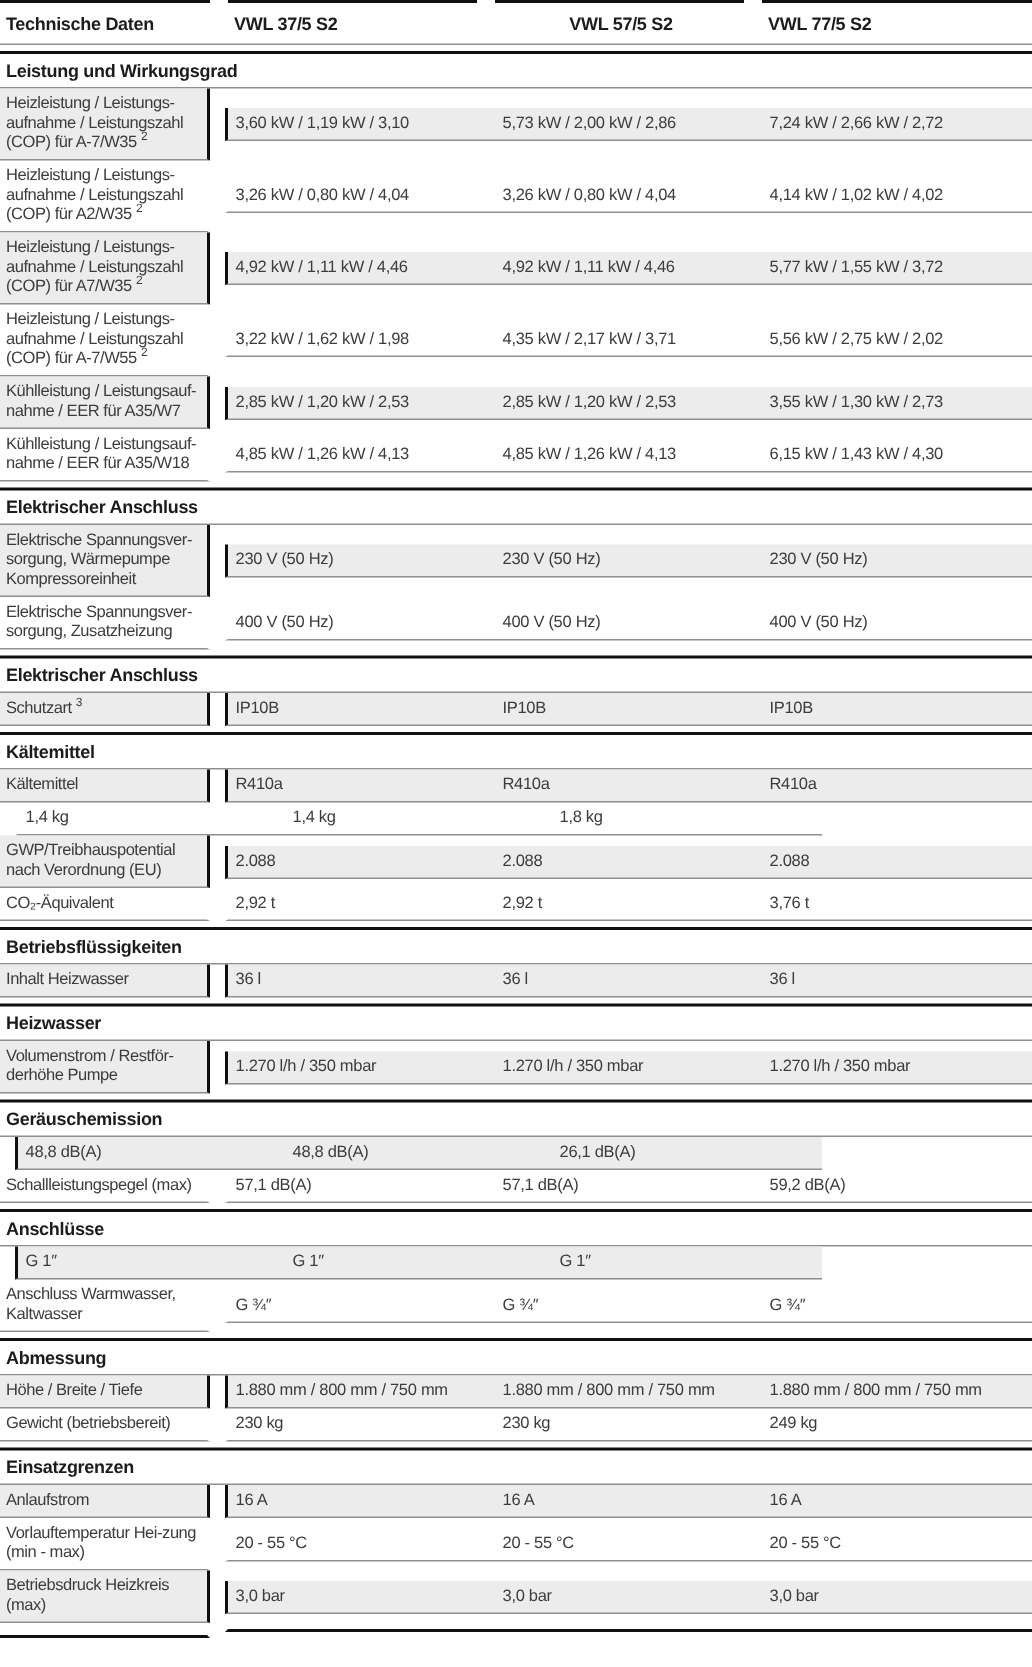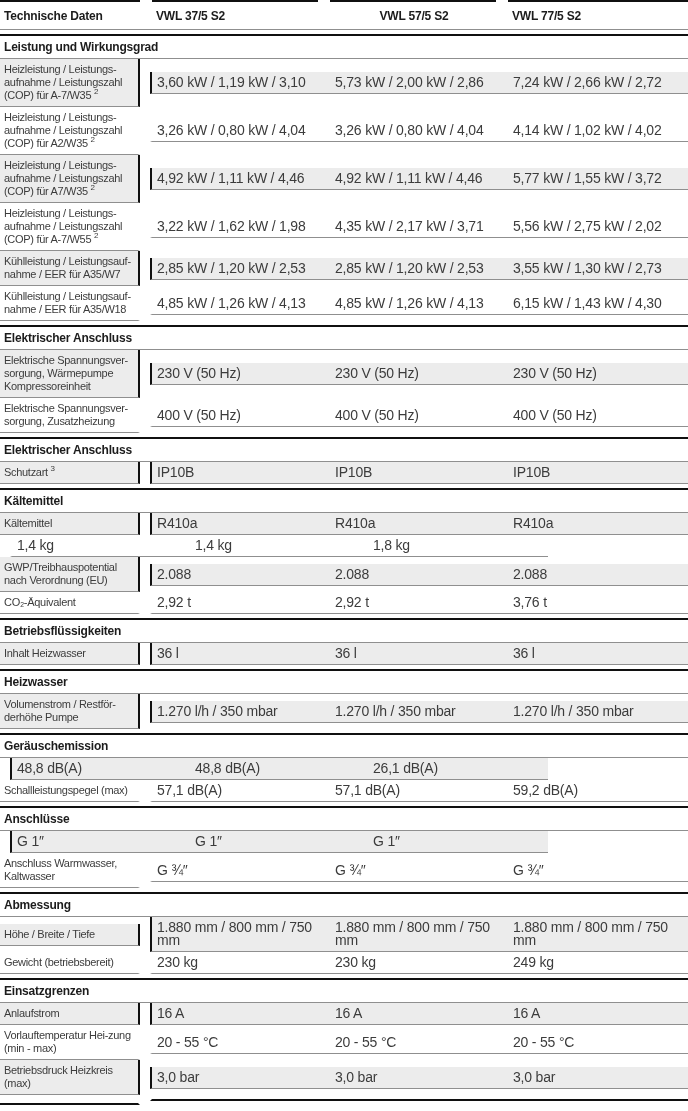--- a/index.html
+++ b/index.html
@@ -56,21 +56,21 @@
     letter-spacing:-0.3px;
     border-right:2px solid transparent;
     border-bottom:1px solid var(--line);
   }
   .label-cell sup{font-size:8px;line-height:0;}
   .gut{width:10px;}
   .vals{
     width:538px;
     display:flex;
     align-items:center;
-    font-size:14px;
+    font-size:11px;
     line-height:13px;
     letter-spacing:-0.2px;
     border-left:2px solid transparent;
     border-bottom:1px solid var(--line);
   }
   .val{padding:4px 2px 4px 5px;}
   .vals .val:nth-child(1){width:178px;}
   .vals .val:nth-child(2){width:178px;}
   .vals .val:nth-child(3){width:180px;}
 

